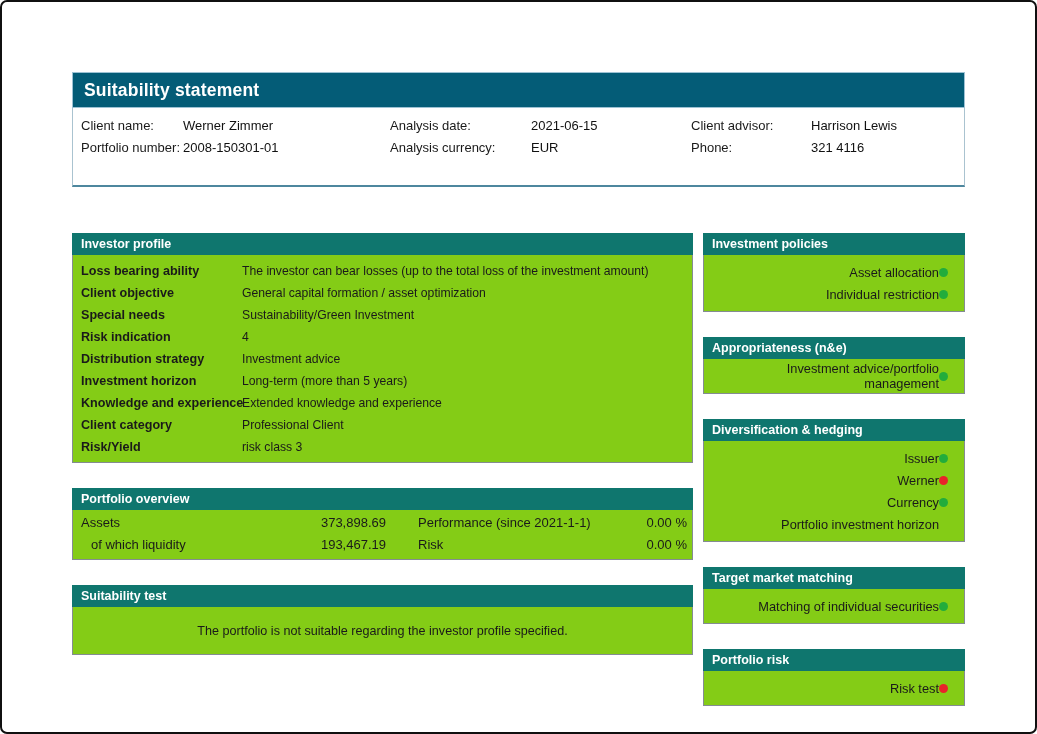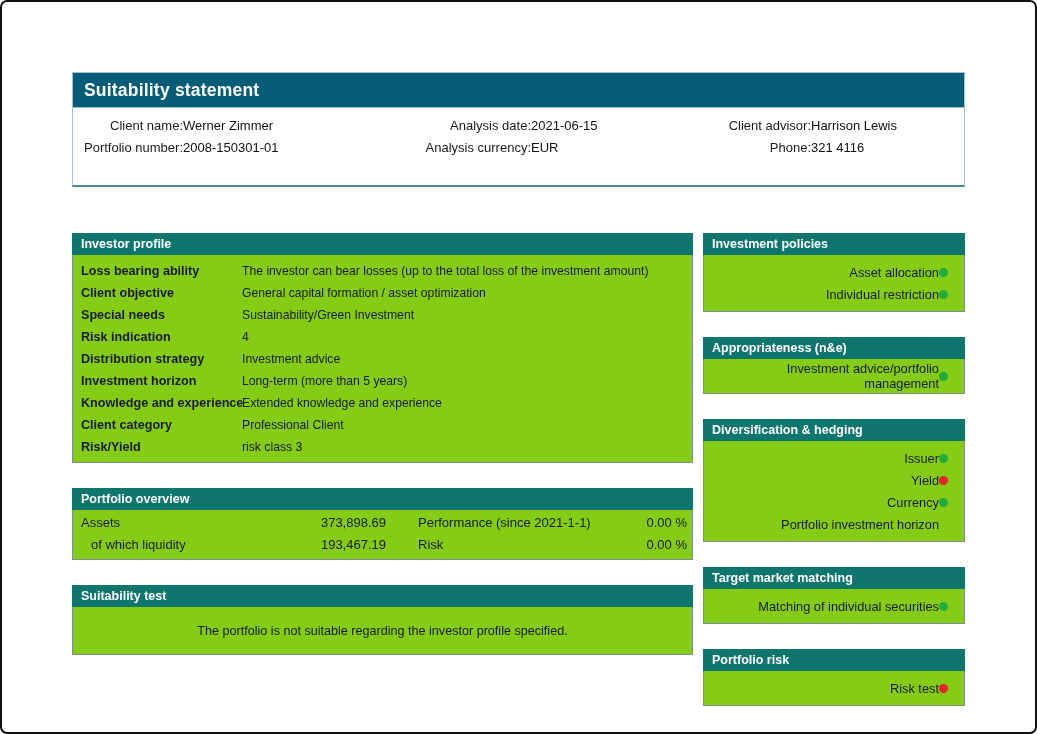--- a/index.html
+++ b/index.html
@@ -15,21 +15,20 @@
     overflow: hidden;
   }
   .content { padding: 70px 70px 0 70px; }
 
   
   .header-section {
     border-left: 1px solid #aac3d0;
     border-right: 1px solid #aac3d0;
     border-bottom: 2px solid #4e879e;
     padding-bottom: 26px;
-    text-align: right;
   }
   .title-bar {
     height: 36px;
     background: #045c77;
     border: 1px solid #9dc2d4;
     display: flex; align-items: center;
     padding: 0 11px;
     margin: 0 -1px; 
   }
   .title-bar .title-text {
@@ -269,21 +268,21 @@
         </div>
 
         <div class="status-panel mb12">
           <div class="panel-header">Diversification &amp; hedging</div>
           <div class="panel-body">
             <div class="sp-row">
               <span class="sp-label">Issuer</span>
               <span class="status-dot" data-status="green"></span>
             </div>
             <div class="sp-row">
-              <span class="sp-label">Yield</span>
+              <span class="sp-label">Werner</span>
               <span class="status-dot" data-status="red"></span>
             </div>
             <div class="sp-row">
               <span class="sp-label">Currency</span>
               <span class="status-dot" data-status="green"></span>
             </div>
             <div class="sp-row">
               <span class="sp-label">Portfolio investment horizon</span>
               <span class="status-dot" data-status="none"></span>
             </div>

